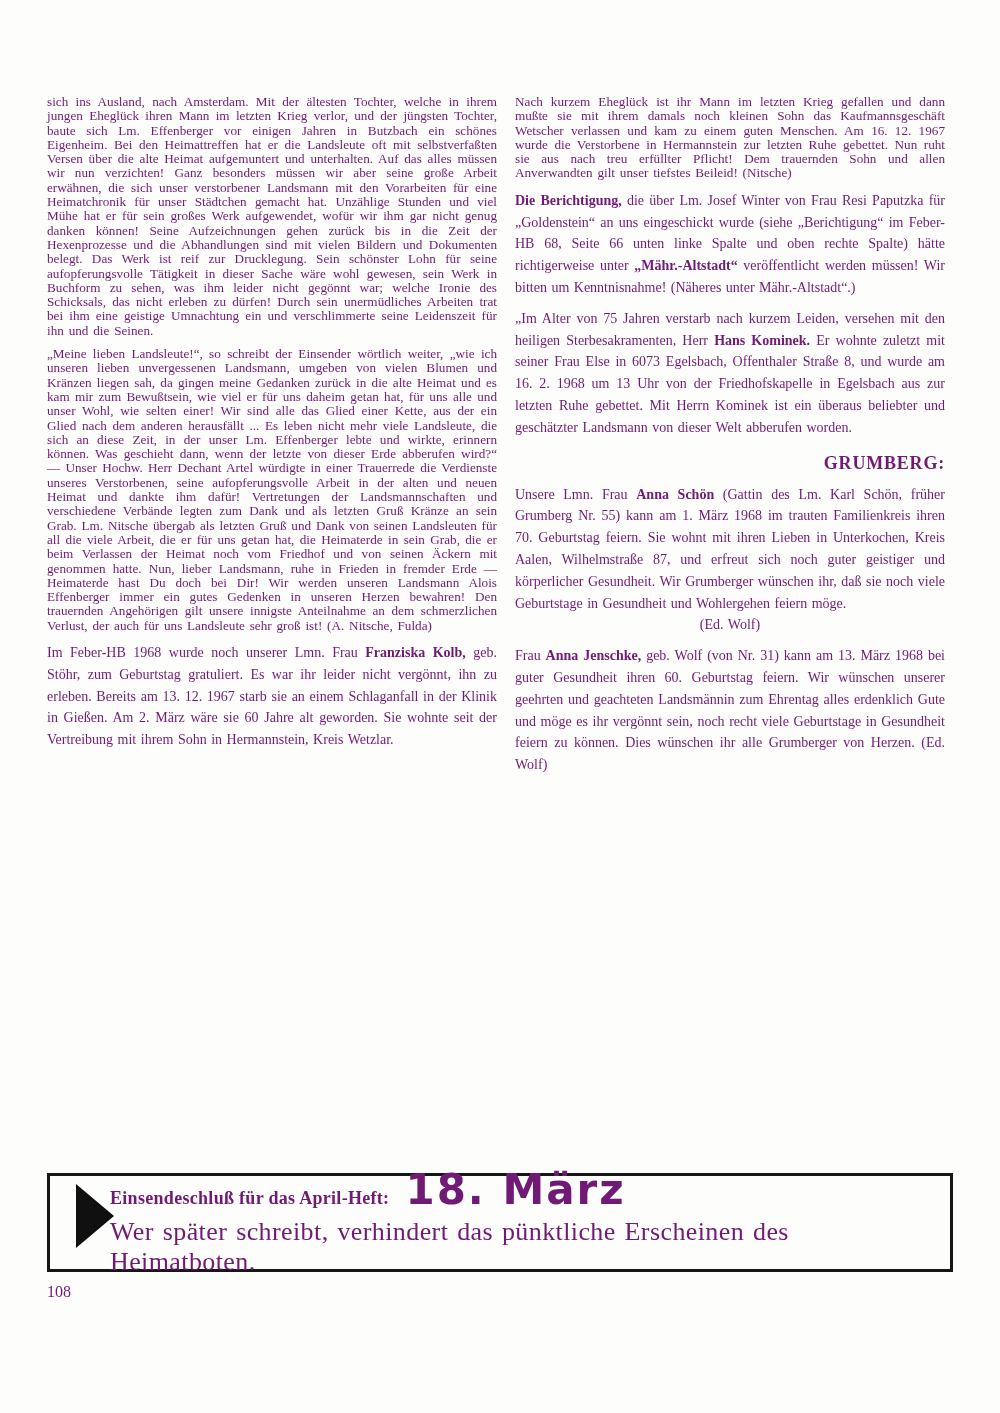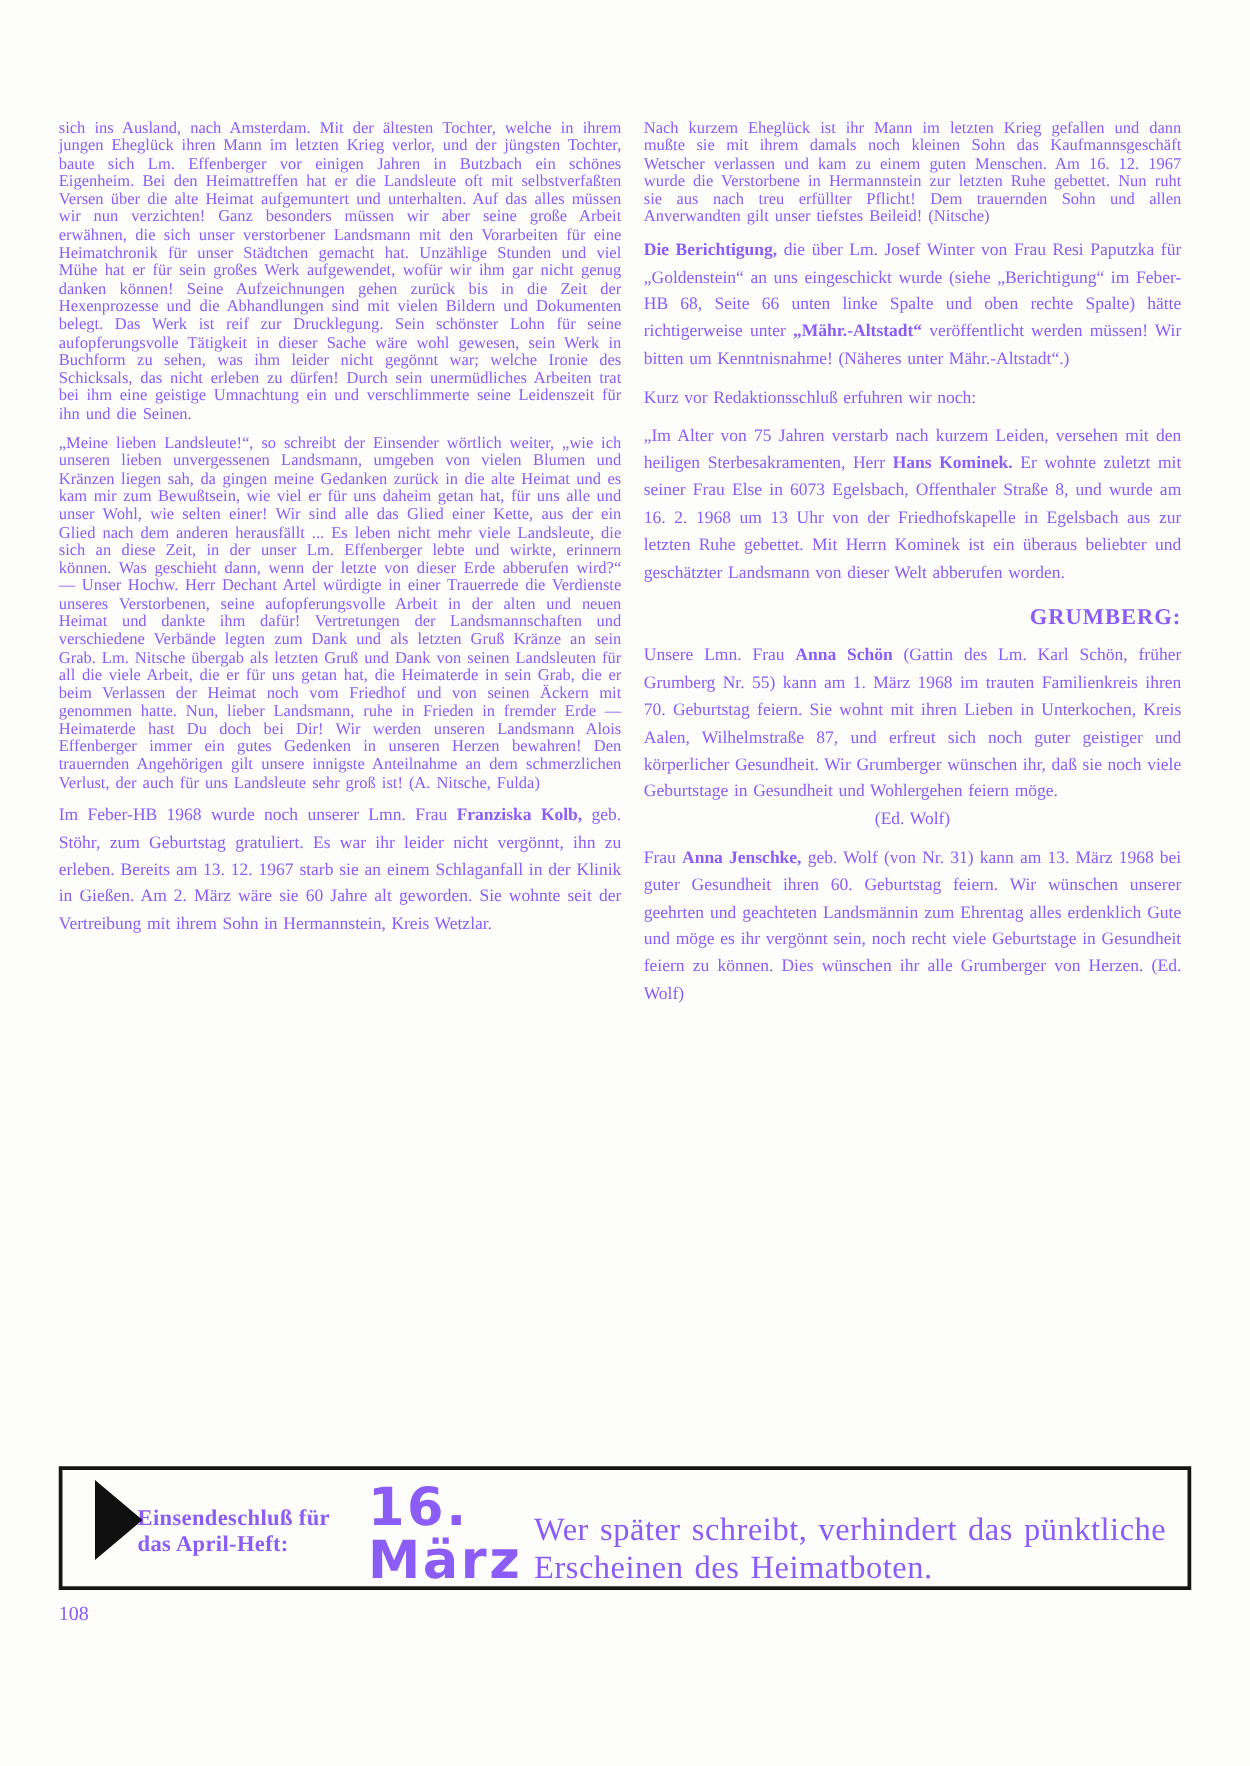--- a/index.html
+++ b/index.html
@@ -2,21 +2,21 @@
 <html lang="de"><head>
 <meta charset="utf-8">
 <style>
   html, body { margin: 0; padding: 0; background: #e8e8e6; }
   .page {
     position: relative;
     width: 1000px;
     height: 1413px;
     margin: 0 auto;
     background: #fdfdfb;
-    color: #8b5cf6;
+    color: #701a75;
     font-family: "Liberation Serif", serif;
     overflow: hidden;
   }
   .content {
     position: absolute;
     left: 47px;
     top: 95px;
     width: 898px;
     display: flex;
     gap: 18px;
@@ -64,22 +64,22 @@
     left: 26px;
     top: 8px;
     width: 0; height: 0;
     border-top: 32px solid transparent;
     border-bottom: 32px solid transparent;
     border-left: 38px solid #101010;
   }
   .banner-inner {
     height: 100%;
     display: flex;
-    flex-direction: row;
-    align-items: flex-end;
+    flex-direction: column;
+    align-items: flex-start;
     justify-content: center;
     padding-left: 60px;
     padding-right: 10px;
   }
   .banner-line1 {
     display: flex;
     align-items: baseline;
     gap: 16px;
   }
   .banner-label {
@@ -114,34 +114,33 @@
 
   <div class="content">
     <div class="column left">
         <p class="para small"><span>sich ins Ausland, nach Amsterdam. Mit der ältesten Tochter, welche in ihrem jungen Eheglück ihren Mann im letzten Krieg verlor, und der jüngsten Tochter, baute sich Lm. Effenberger vor einigen Jahren in Butzbach ein schönes Eigenheim. Bei den Heimattreffen hat er die Landsleute oft mit selbstverfaßten Versen über die alte Heimat aufgemuntert und unterhalten. Auf das alles müssen wir nun verzichten! Ganz besonders müssen wir aber seine große Arbeit erwähnen, die sich unser verstorbener Landsmann mit den Vorarbeiten für eine Heimatchronik für unser Städtchen gemacht hat. Unzählige Stunden und viel Mühe hat er für sein großes Werk aufgewendet, wofür wir ihm gar nicht genug danken können! Seine Aufzeichnungen gehen zurück bis in die Zeit der Hexenprozesse und die Abhandlungen sind mit vielen Bildern und Dokumenten belegt. Das Werk ist reif zur Drucklegung. Sein schönster Lohn für seine aufopferungsvolle Tätigkeit in dieser Sache wäre wohl gewesen, sein Werk in Buchform zu sehen, was ihm leider nicht gegönnt war; welche Ironie des Schicksals, das nicht erleben zu dürfen! Durch sein unermüdliches Arbeiten trat bei ihm eine geistige Umnachtung ein und verschlimmerte seine Leidenszeit für ihn und die Seinen.</span></p>
         <p class="para small"><span>„Meine lieben Landsleute!“, so schreibt der Einsender wörtlich weiter, „wie ich unseren lieben unvergessenen Landsmann, umgeben von vielen Blumen und Kränzen liegen sah, da gingen meine Gedanken zurück in die alte Heimat und es kam mir zum Bewußtsein, wie viel er für uns daheim getan hat, für uns alle und unser Wohl, wie selten einer! Wir sind alle das Glied einer Kette, aus der ein Glied nach dem anderen herausfällt ... Es leben nicht mehr viele Landsleute, die sich an diese Zeit, in der unser Lm. Effenberger lebte und wirkte, erinnern können. Was geschieht dann, wenn der letzte von dieser Erde abberufen wird?“ — Unser Hochw. Herr Dechant Artel würdigte in einer Trauerrede die Verdienste unseres Verstorbenen, seine aufopferungsvolle Arbeit in der alten und neuen Heimat und dankte ihm dafür! Vertretungen der Landsmannschaften und verschiedene Verbände legten zum Dank und als letzten Gruß Kränze an sein Grab. Lm. Nitsche übergab als letzten Gruß und Dank von seinen Landsleuten für all die viele Arbeit, die er für uns getan hat, die Heimaterde in sein Grab, die er beim Verlassen der Heimat noch vom Friedhof und von seinen Äckern mit genommen hatte. Nun, lieber Landsmann, ruhe in Frieden in fremder Erde — Heimaterde hast Du doch bei Dir! Wir werden unseren Landsmann Alois Effenberger immer ein gutes Gedenken in unseren Herzen bewahren! Den trauernden Angehörigen gilt unsere innigste Anteilnahme an dem schmerzlichen Verlust, der auch für uns Landsleute sehr groß ist! (A. Nitsche, Fulda)</span></p>
         <p class="para large"><span>Im Feber-HB 1968 wurde noch unserer Lmn. Frau </span><span class="bold">Franziska Kolb,</span><span> geb. Stöhr, zum Geburtstag gratuliert. Es war ihr leider nicht vergönnt, ihn zu erleben. Bereits am 13. 12. 1967 starb sie an einem Schlaganfall in der Klinik in Gießen. Am 2. März wäre sie 60 Jahre alt geworden. Sie wohnte seit der Vertreibung mit ihrem Sohn in Hermannstein, Kreis Wetzlar.</span></p>
       </div>
     <div class="column right">
         <p class="para small"><span>Nach kurzem Eheglück ist ihr Mann im letzten Krieg gefallen und dann mußte sie mit ihrem damals noch kleinen Sohn das Kaufmannsgeschäft Wetscher verlassen und kam zu einem guten Menschen. Am 16. 12. 1967 wurde die Verstorbene in Hermannstein zur letzten Ruhe gebettet. Nun ruht sie aus nach treu erfüllter Pflicht! Dem trauernden Sohn und allen Anverwandten gilt unser tiefstes Beileid! (Nitsche)</span></p>
         <p class="para large"><span class="bold">Die Berichtigung,</span><span> die über Lm. Josef Winter von Frau Resi Paputzka für „Goldenstein“ an uns eingeschickt wurde (siehe „Berichtigung“ im Feber-HB 68, Seite 66 unten linke Spalte und oben rechte Spalte) hätte richtigerweise unter </span><span class="bold">„Mähr.-Altstadt“</span><span> veröffentlicht werden müssen! Wir bitten um Kenntnisnahme! (Näheres unter Mähr.-Altstadt“.)</span></p>
-        <p class="para large"><span>Kurz vor Redaktionsschluß erfuhren wir noch:</span></p>
         <p class="para large"><span>„Im Alter von 75 Jahren verstarb nach kurzem Leiden, versehen mit den heiligen Sterbesakramenten, Herr </span><span class="bold">Hans Kominek.</span><span> Er wohnte zuletzt mit seiner Frau Else in 6073 Egelsbach, Offenthaler Straße 8, und wurde am 16. 2. 1968 um 13 Uhr von der Friedhofskapelle in Egelsbach aus zur letzten Ruhe gebettet. Mit Herrn Kominek ist ein überaus beliebter und geschätzter Landsmann von dieser Welt abberufen worden.</span></p>
         <p class="para heading"><span class="bold">GRUMBERG:</span></p>
         <p class="para large"><span>Unsere Lmn. Frau </span><span class="bold">Anna Schön</span><span> (Gattin des Lm. Karl Schön, früher Grumberg Nr. 55) kann am 1. März 1968 im trauten Familienkreis ihren 70. Geburtstag feiern. Sie wohnt mit ihren Lieben in Unterkochen, Kreis Aalen, Wilhelmstraße 87, und erfreut sich noch guter geistiger und körperlicher Gesundheit. Wir Grumberger wünschen ihr, daß sie noch viele Geburtstage in Gesundheit und Wohlergehen feiern möge.</span><span class="line-right">(Ed. Wolf)</span></p>
         <p class="para large"><span>Frau </span><span class="bold">Anna Jenschke,</span><span> geb. Wolf (von Nr. 31) kann am 13. März 1968 bei guter Gesundheit ihren 60. Geburtstag feiern. Wir wünschen unserer geehrten und geachteten Landsmännin zum Ehrentag alles erdenklich Gute und möge es ihr vergönnt sein, noch recht viele Geburtstage in Gesundheit feiern zu können. Dies wünschen ihr alle Grumberger von Herzen. (Ed. Wolf)</span></p>
       </div>
   </div>
 
   <div class="banner">
     <div class="banner-triangle"></div>
     <div class="banner-inner">
       <div class="banner-line1">
         <span class="banner-label">Einsendeschluß für das April-Heft:</span>
-        <span class="banner-date">16. März</span>
+        <span class="banner-date">18. März</span>
       </div>
       <div class="banner-note">Wer später schreibt, verhindert das pünktliche Erscheinen des Heimatboten.</div>
     </div>
   </div>
 
   <div class="page-number">108</div>
 
 </div>
 
 </body></html>

